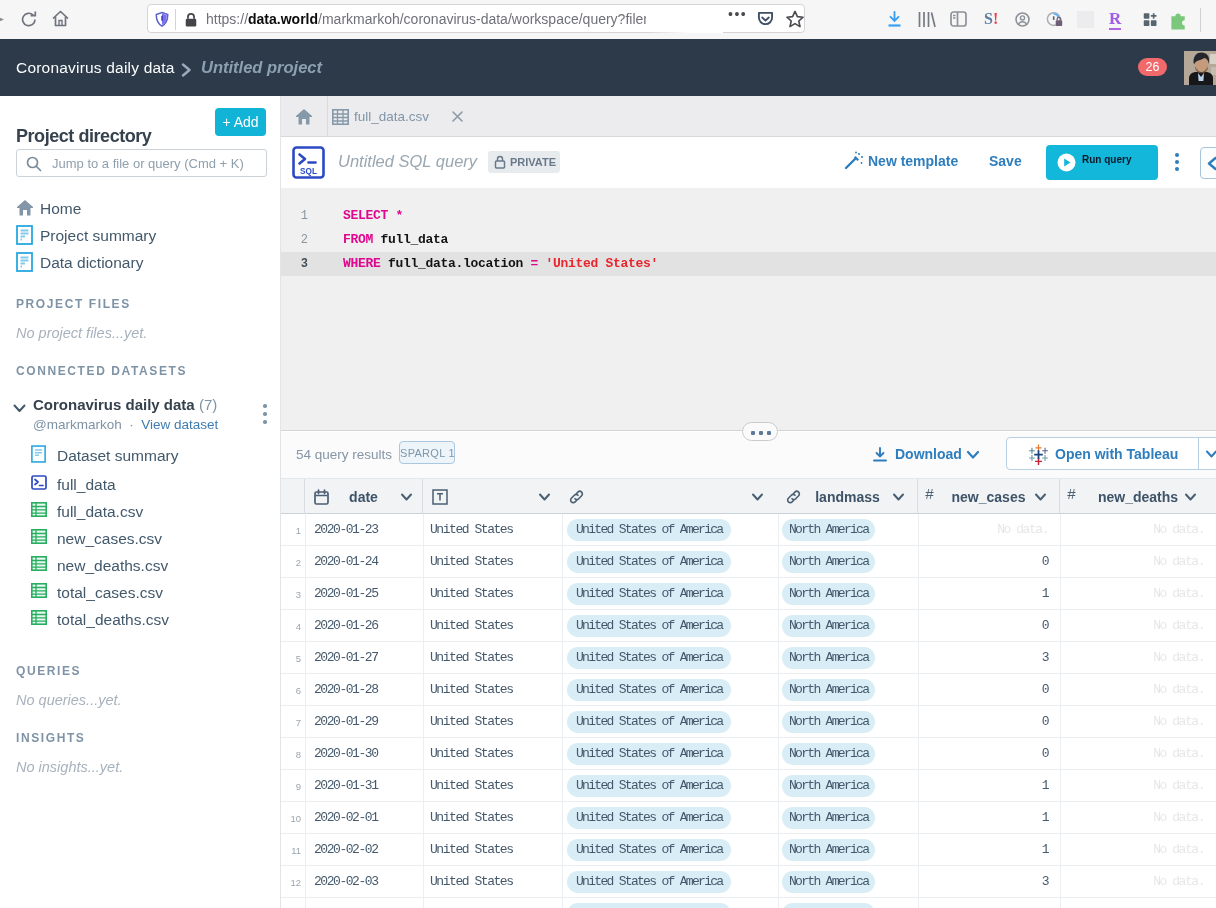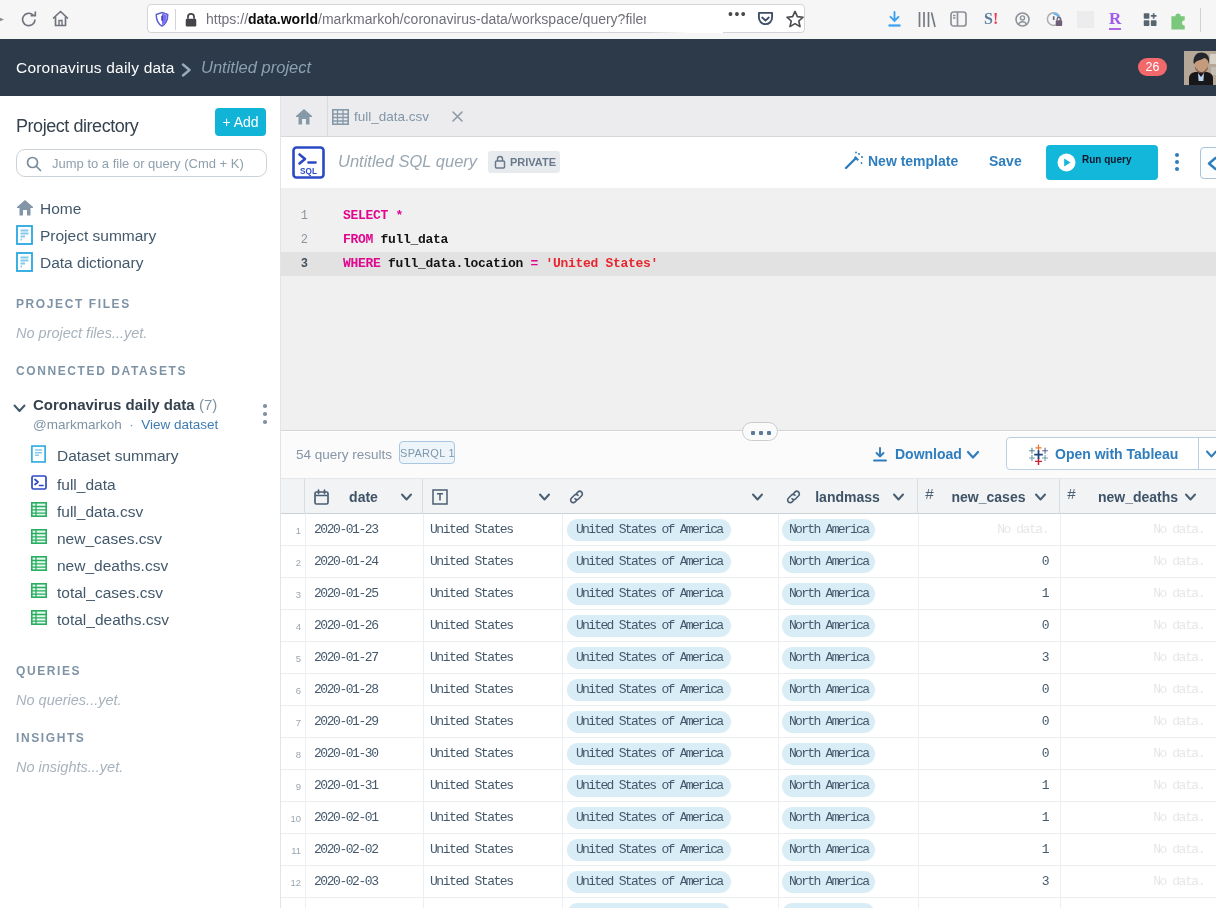--- a/index.html
+++ b/index.html
@@ -11,31 +11,31 @@
 
 #chrome { position:absolute; left:0; top:0; width:1216px; height:39px; background:#f6f6f7; }
 #urlbar { position:absolute; left:147px; top:4px; width:658px; height:29px; background:#fff;
   border:1px solid #d4d4d8; border-radius:4px; }
 .urltxt { position:absolute; left:58px; top:6px; font-size:14px; color:#70707a; white-space:nowrap; width:440px; overflow:hidden; }
 .urltxt b { color:#0c0c0d; font-weight:700; }
 
 
 #appheader { position:absolute; left:0; top:39px; width:1216px; height:57px; background:#2c3a49; }
 #appheader .title { position:absolute; left:16px; top:20px; font-size:15.5px; color:#fbfcfd; letter-spacing:.2px; }
-#appheader .proj { position:absolute; left:201px; top:19px; font-size:16.5px; font-style:italic; color:#8ba0b2; }
+#appheader .proj { position:absolute; left:201px; top:19px; font-size:16.5px; font-style:italic; color:#8ba0b2;font-weight:bold; }
 #badge26 { position:absolute; left:1138px; top:19px; width:29px; height:18px; background:#f2696c;
   border-radius:9px; color:#fff; font-size:12.5px; text-align:center; line-height:18px; }
 
 
 #sidebar { position:absolute; left:0; top:96px; width:281px; height:812px; background:#fff;
   border-right:1px solid #e2e5e8; }
-#sidebar h1 { position:absolute; left:16px; top:20px; font-size:18px; font-weight:400; color:#35424e; letter-spacing:-0.45px;}
+#sidebar h1 { position:absolute; left:16px; top:30px; font-size:18px; font-weight:700; color:#35424e; letter-spacing:-0.45px;}
 #addbtn { position:absolute; left:215px; top:12px; width:51px; height:28px; background:#11b3d6;
   border-radius:4px; color:#fff; font-size:14px; text-align:center; line-height:28px; }
-#search { position:absolute; left:16px; top:53px; width:251px; height:28px; border:1px solid #ccd3d8; border-radius:9px;padding-left:14px; }
+#search { position:absolute; left:16px; top:53px; width:251px; height:28px; border:1px solid #ccd3d8; border-radius:3px;padding-left:14px; }
 #search span { position:absolute; left:35px; top:6px; font-size:13px; color:#8fa0ad; }
 .navitem { position:absolute; left:40px; font-size:15.5px; color:#42586b; }
 .seclabel { position:absolute; left:16px; font-size:12px; font-weight:700; color:#7e93a5; letter-spacing:1.6px; }
 .empty { position:absolute; left:16px; font-size:14.5px; font-style:italic; color:#a8b2bd; }
 .fileitem { position:absolute; left:57px; font-size:15.5px; color:#42586b; }
 
 
 #main { position:absolute; left:281px; top:96px; width:935px; height:812px; background:#fff; overflow:hidden; }
 #tabbar { position:absolute; left:0; top:0; width:935px; height:41px; background:#ececee;
   border-bottom:1px solid #d5d9dc; }

